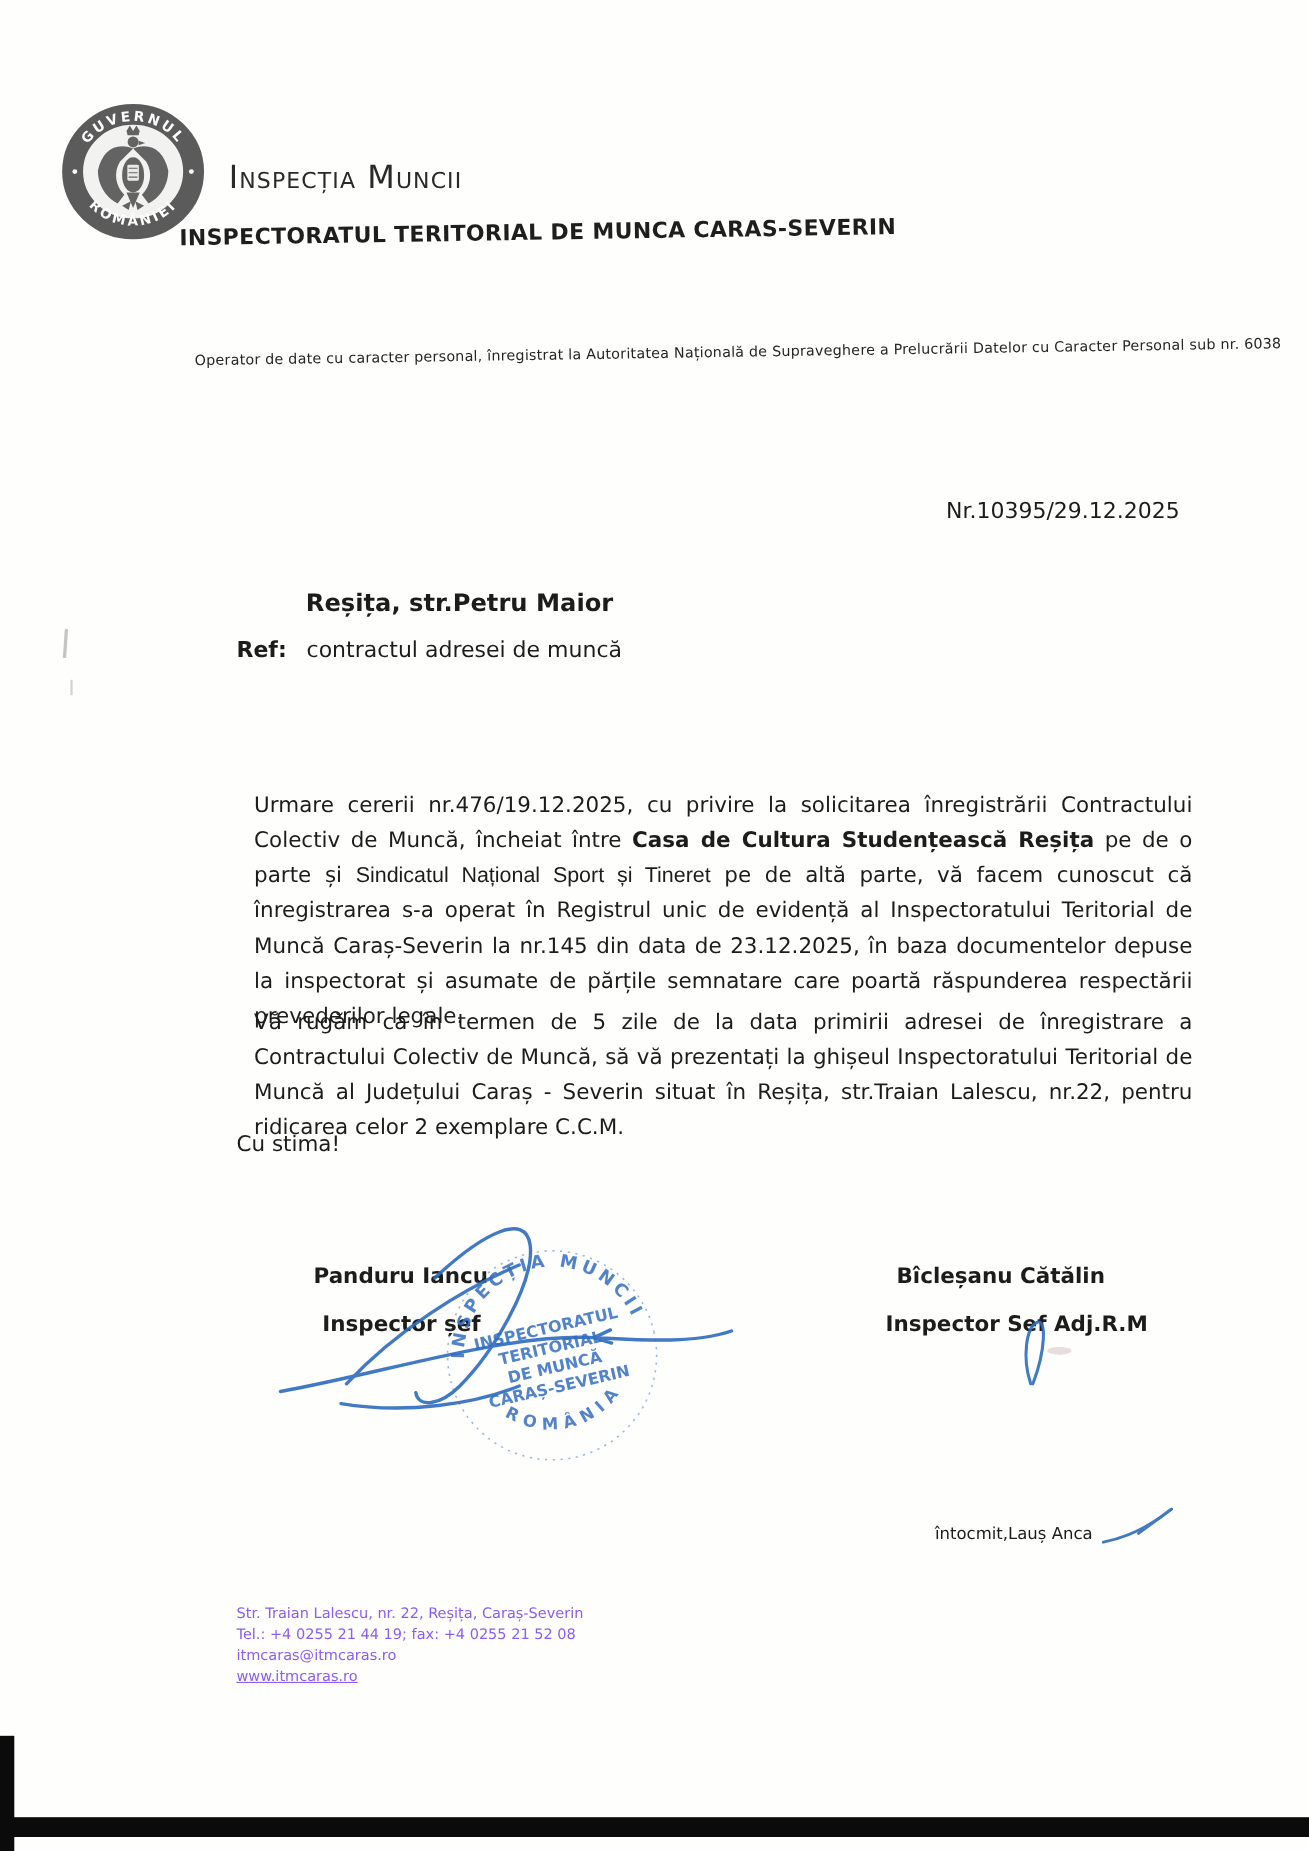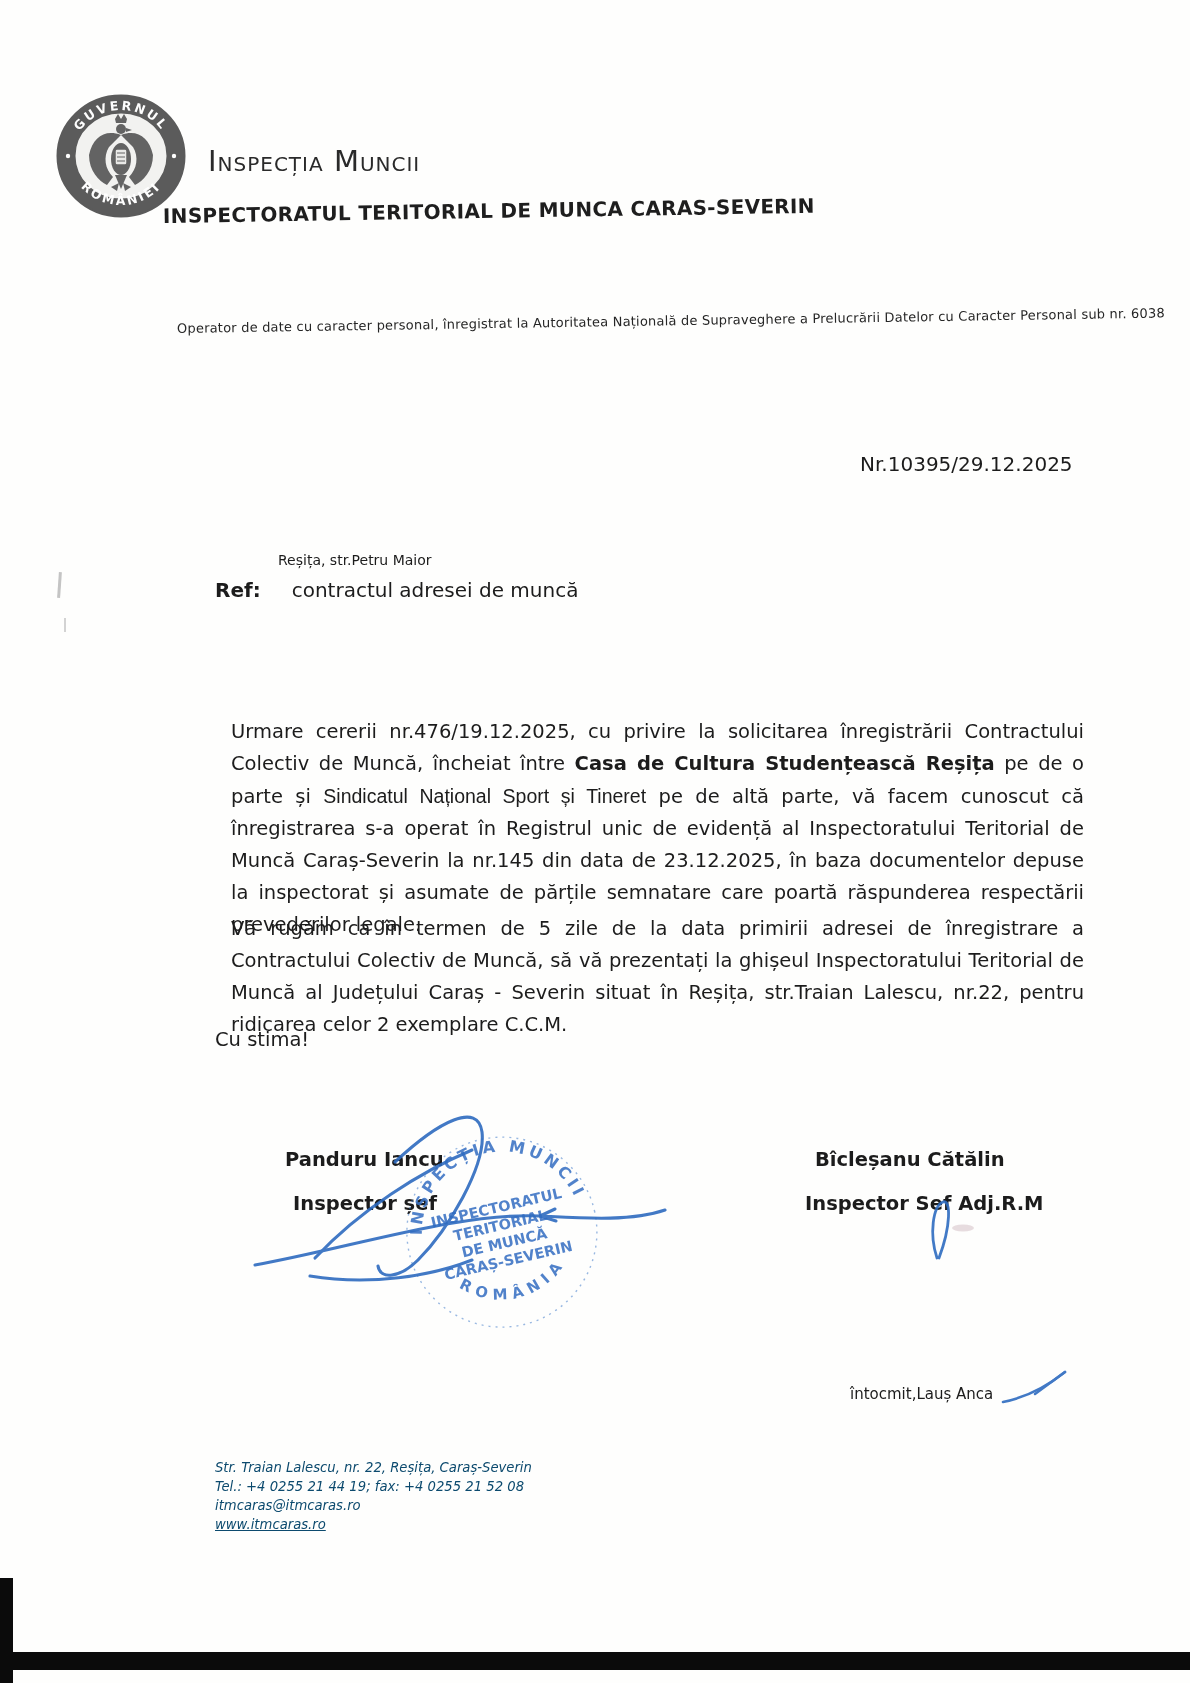--- a/index.html
+++ b/index.html
@@ -28,42 +28,42 @@
   .operator-line{
     left:177px;top:321px;
     font-size:13px;color:#262626;
     transform:rotate(-0.9deg);transform-origin:left center;
     white-space:nowrap;letter-spacing:0.2px;
   }
   
   .ref-number{left:860px;top:452px;font-size:20px;white-space:nowrap;}
   .addressee-line{left:215px;top:492px;font-size:19.5px;font-weight:bold;white-space:nowrap;}
   .addressee-line .lbl{font-size:20.5px;}
-  .addressee-address{left:278px;top:536px;font-size:14px;font-weight:normal;white-space:nowrap;margin-top:16px;}
+  .addressee-address{left:278px;top:536px;font-size:22px;font-weight:bold;white-space:nowrap;}
   .subject-line{left:215px;top:578px;font-size:20px;white-space:nowrap;}
-  .subject-line .lbl{font-weight:bold;margin-right:31px;}
+  .subject-line .lbl{font-weight:bold;margin-right:18px;}
   
   .para{
     left:215px;width:853px;
     font-size:19.5px;line-height:32px;
     text-align:justify;margin:16px;
   }
   .p1{top:700px;}
   .p2{top:897px;}
   .alt-font{font-family:"Liberation Sans", sans-serif;}
   .closing{left:215px;top:1028px;font-size:19.5px;white-space:nowrap;}
   
   .sig{font-size:19.5px;font-weight:bold;white-space:nowrap;}
   .sig-l-name{left:285px;top:1148px;}
   .sig-l-title{left:293px;top:1192px;}
   .sig-r-name{left:815px;top:1148px;}
   .sig-r-title{left:805px;top:1192px;}
   .prepared-by{left:850px;top:1385px;font-size:15px;white-space:nowrap;}
   
-  .footer{left:215px;top:1458px;font-size:13.2px;line-height:19px;color:#0c4a6e;font-style:italic;}
+  .footer{left:215px;top:1458px;font-size:13.2px;line-height:19px;color:#8b5cf6;}
   .footer .site{text-decoration:underline;}
   
   .bar-left{left:0;top:1578px;width:13px;height:105px;background:#0b0b0b;}
   .bar-bottom{left:6px;top:1652px;width:1184px;height:18px;background:#0b0b0b;}
   .smudge1{left:58px;top:572px;width:3px;height:26px;background:#c4c4c4;transform:rotate(4deg);}
   .smudge2{left:64px;top:618px;width:2px;height:14px;background:#d3d3d3;}
   
   .stamp{left:400px;top:1130px;transform:rotate(-13deg);opacity:.88;}
   .pen{left:210px;top:1080px;}
   .initial-mark{left:905px;top:1190px;}

